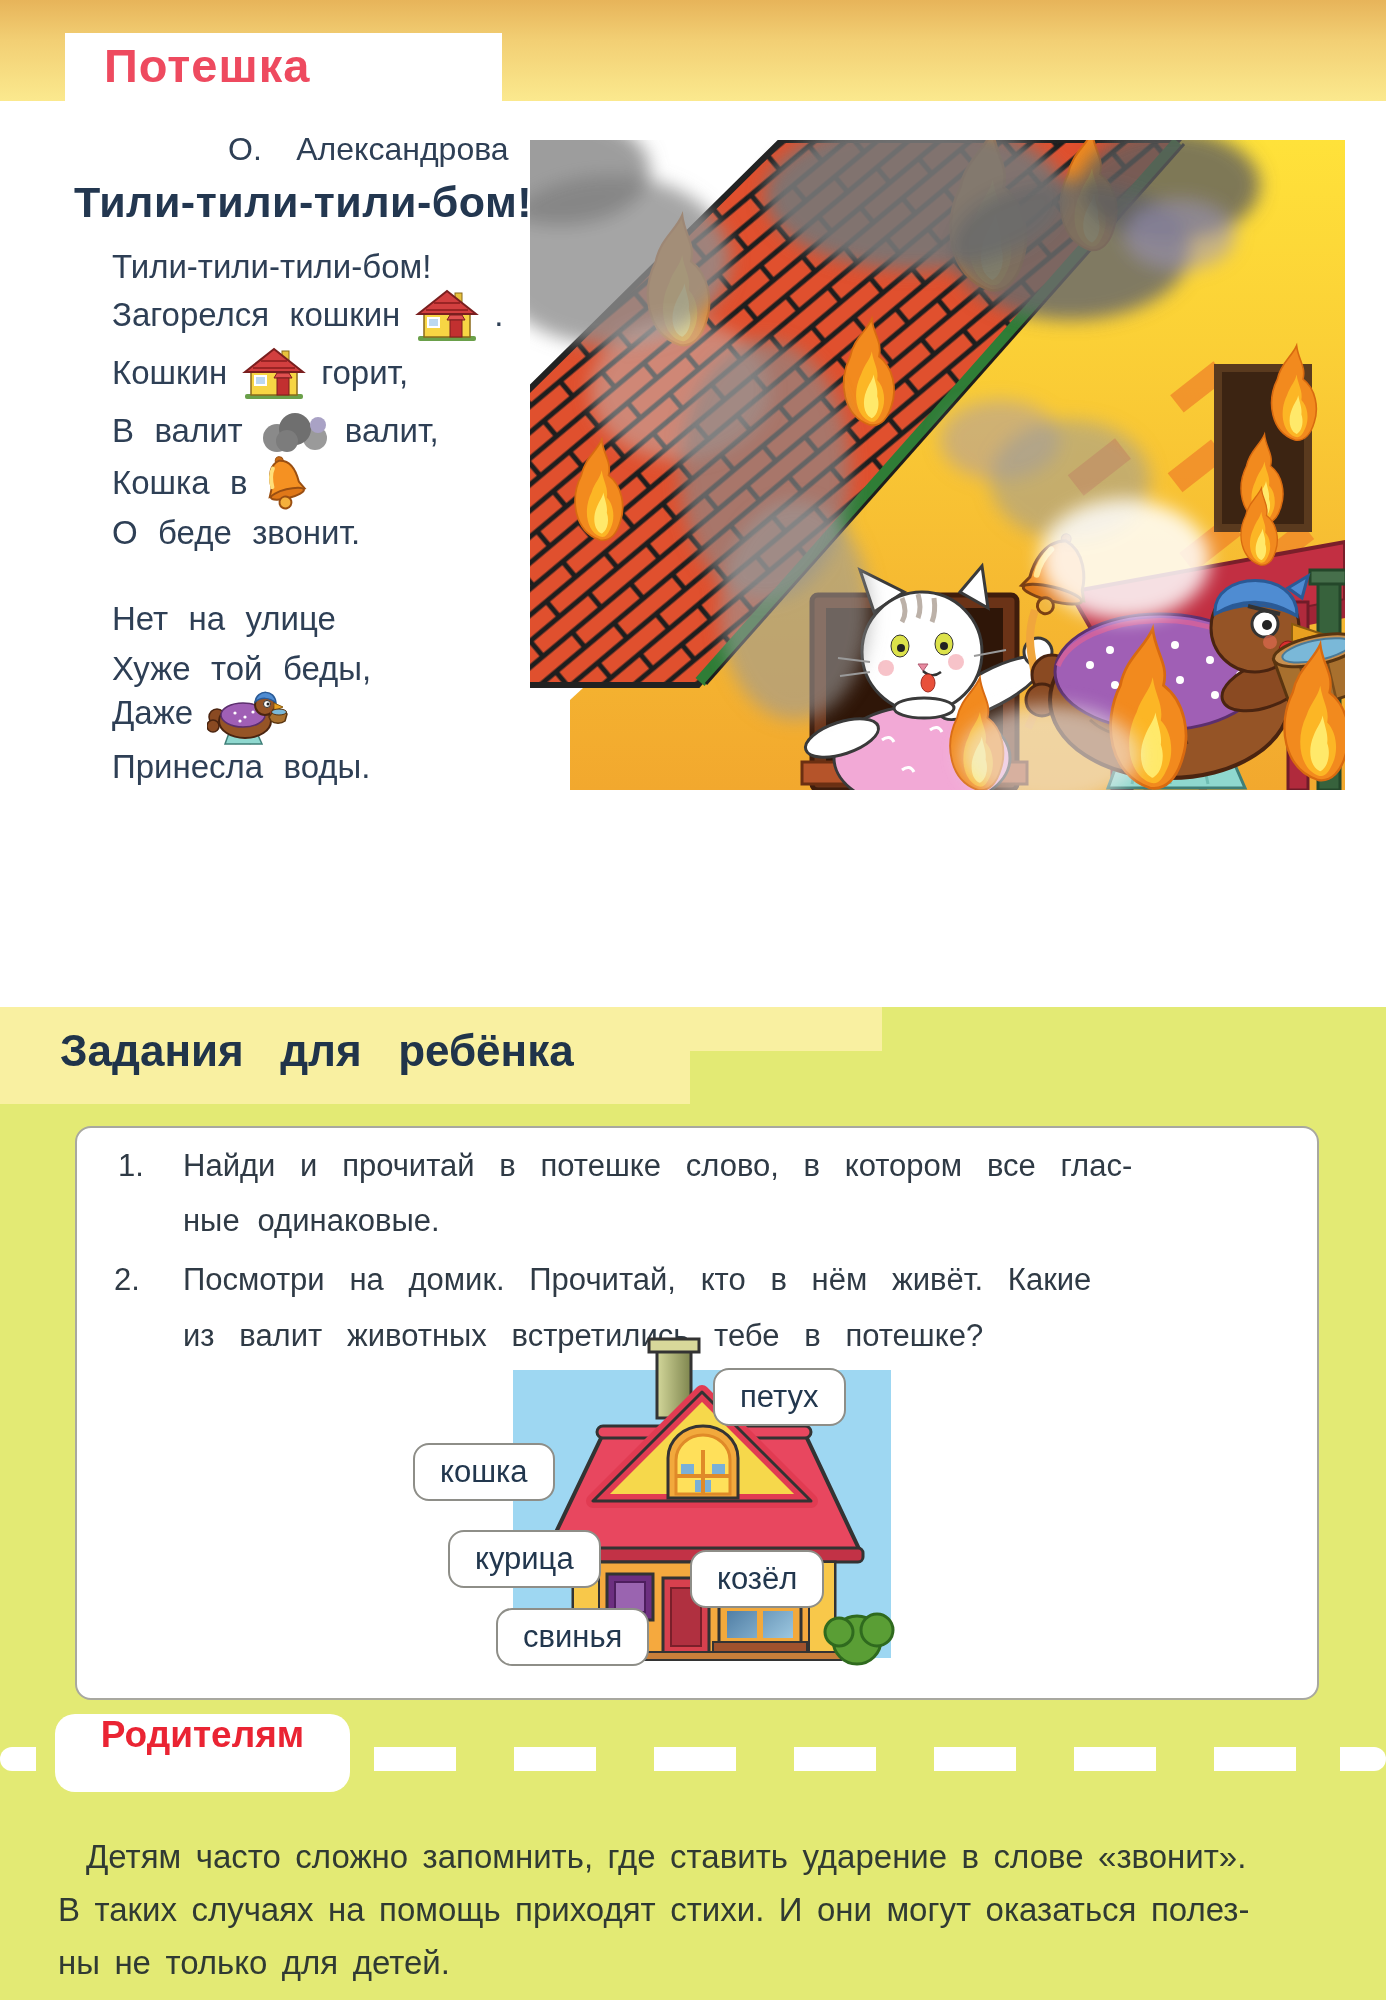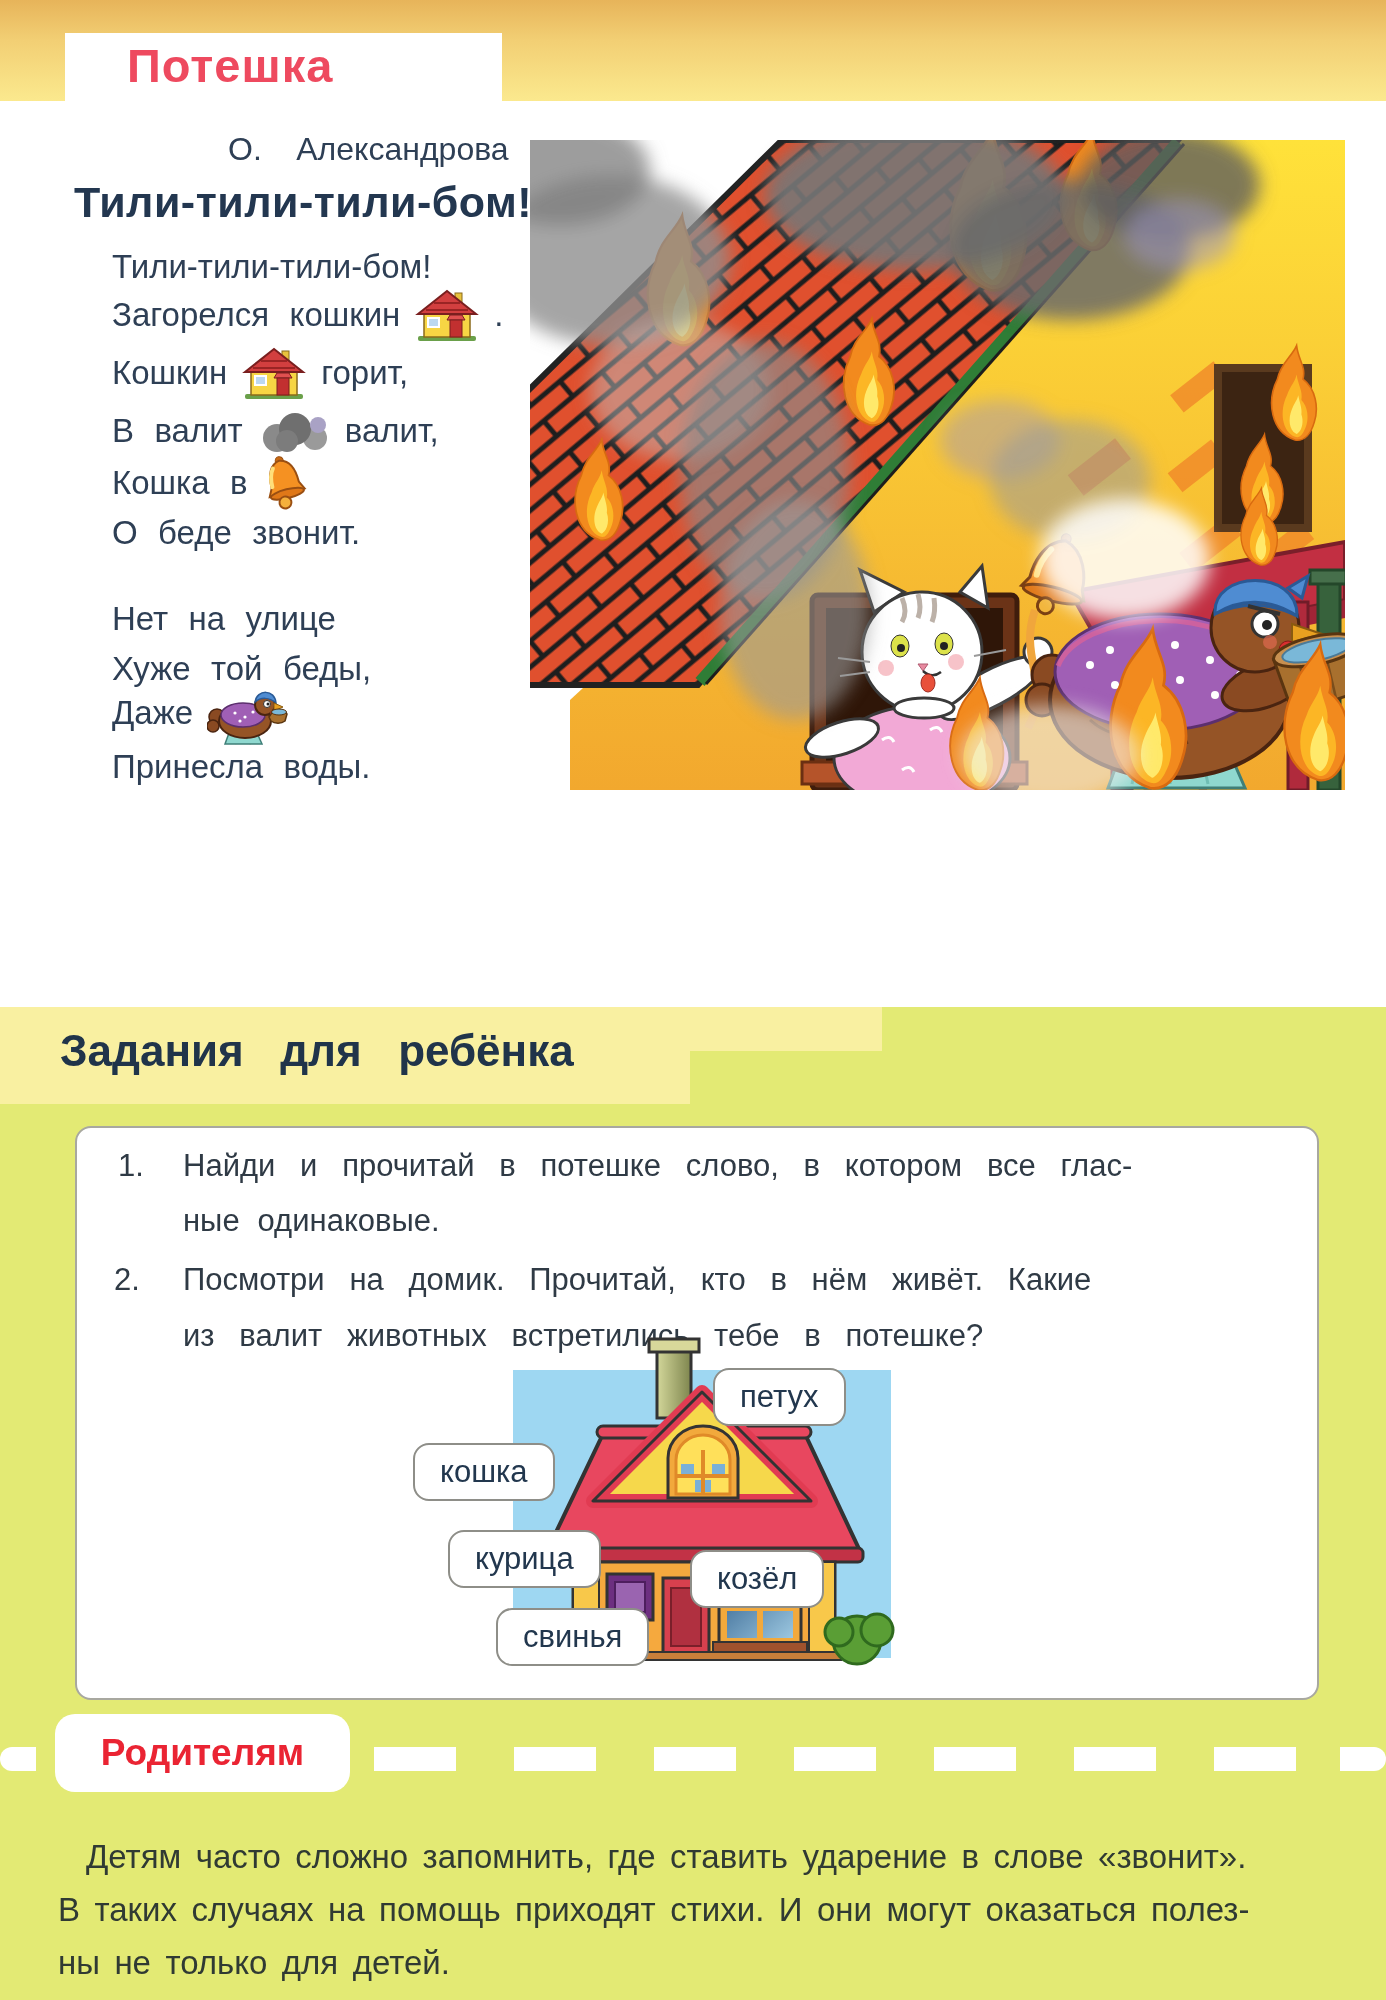--- a/index.html
+++ b/index.html
@@ -4,21 +4,21 @@
 <style>
   html,body{margin:0;padding:0;background:#888;}
   #page{position:relative;width:1386px;height:2000px;background:#ffffff;overflow:hidden;
         font-family:"Liberation Sans","DejaVu Sans",sans-serif;}
   .abs{position:absolute;}
 
   
   .top-band{left:0;top:0;width:1386px;height:101px;
             background:linear-gradient(180deg,#e7b45a 0%,#f2cf74 40%,#fbe98e 100%);}
   .poteshka-box{left:65px;top:33px;width:437px;height:68px;background:#ffffff;}
-  .poteshka-label{left:104px;top:38px;font-size:47px;font-weight:800;color:#ee4a5f;letter-spacing:1px;margin-left:23px;}
+  .poteshka-label{left:104px;top:38px;font-size:47px;font-weight:800;color:#ee4a5f;letter-spacing:1px;}
 
   
   .author{left:228px;top:131px;font-size:32px;color:#2e3f55;word-spacing:0.8em;}
   .poem-title{left:74px;top:178px;font-size:43px;font-weight:800;color:#233750;letter-spacing:0.5px;}
   .poem-line{position:absolute;left:112px;height:62px;display:flex;align-items:center;
              font-size:33px;color:#2e3f55;word-spacing:0.34em;white-space:nowrap;}
   .poem-line .ic{margin:0 14px;display:inline-flex;align-items:center;}
   .pl1{top:236px}.pl2{top:284px}.pl3{top:342px}.pl4{top:400px}.pl5{top:452px}.pl6{top:502px}
   .pl7{top:588px}.pl8{top:638px}.pl9{top:682px}.pl10{top:736px}
 
@@ -44,21 +44,21 @@
   .lb-koshka{left:413px;top:1443px}
   .lb-kurica{left:448px;top:1530px}
   .lb-kozel{left:690px;top:1550px}
   .lb-svinya{left:496px;top:1608px}
 
   
   .parents-dashes{left:0;top:1747px;width:1386px;height:24px;border-radius:12px;
       background:repeating-linear-gradient(90deg,#ffffff 0 82px,rgba(0,0,0,0) 82px 140px);
       background-position:-46px 0;}
   .parents-label-box{left:55px;top:1714px;width:295px;height:78px;background:#ffffff;border-radius:20px;
-      display:flex;align-items:center;justify-content:center;}
+      display:flex;justify-content:center;}
   .parents-label{font-size:37px;font-weight:800;color:#ea2433;}
   .parents-line{position:absolute;font-size:33px;color:#303a33;word-spacing:0.16em;white-space:nowrap;}
   .prl1{left:86px;top:1838px}.prl2{left:58px;top:1891px}.prl3{left:58px;top:1944px}
 </style>
 </head>
 <body>
 
 <div id="page">
 
   <div class="abs top-band"></div>

